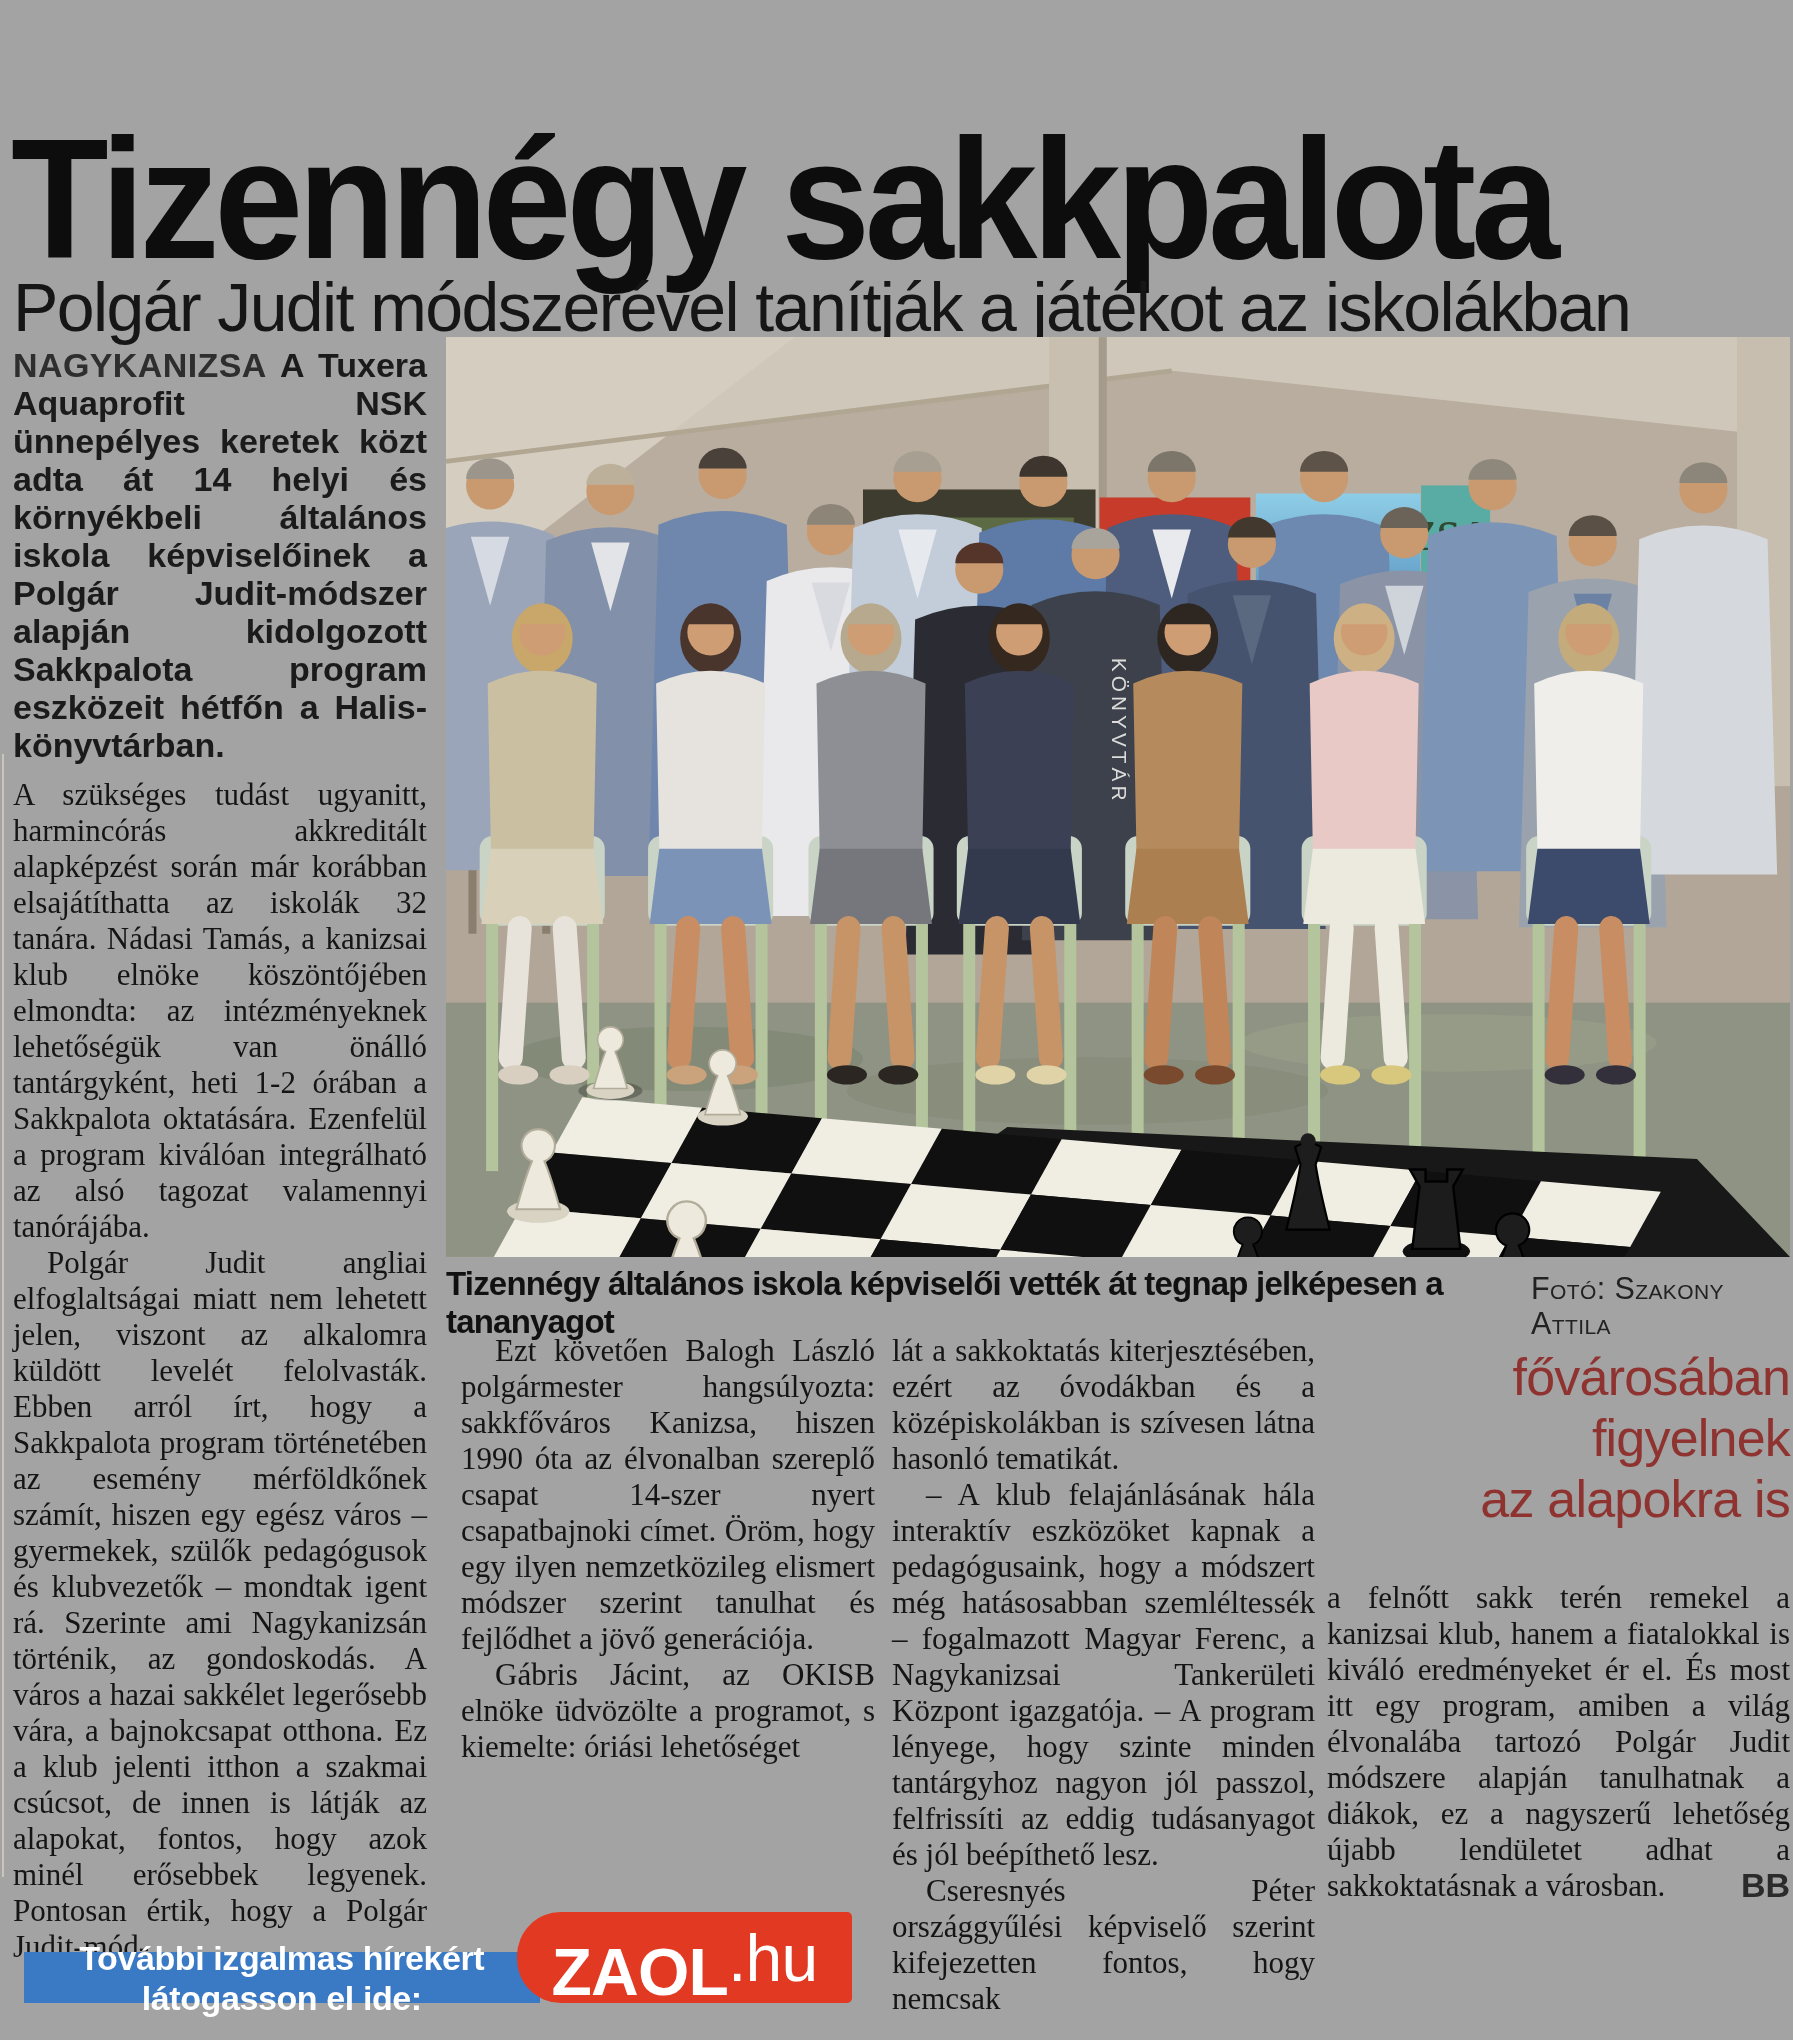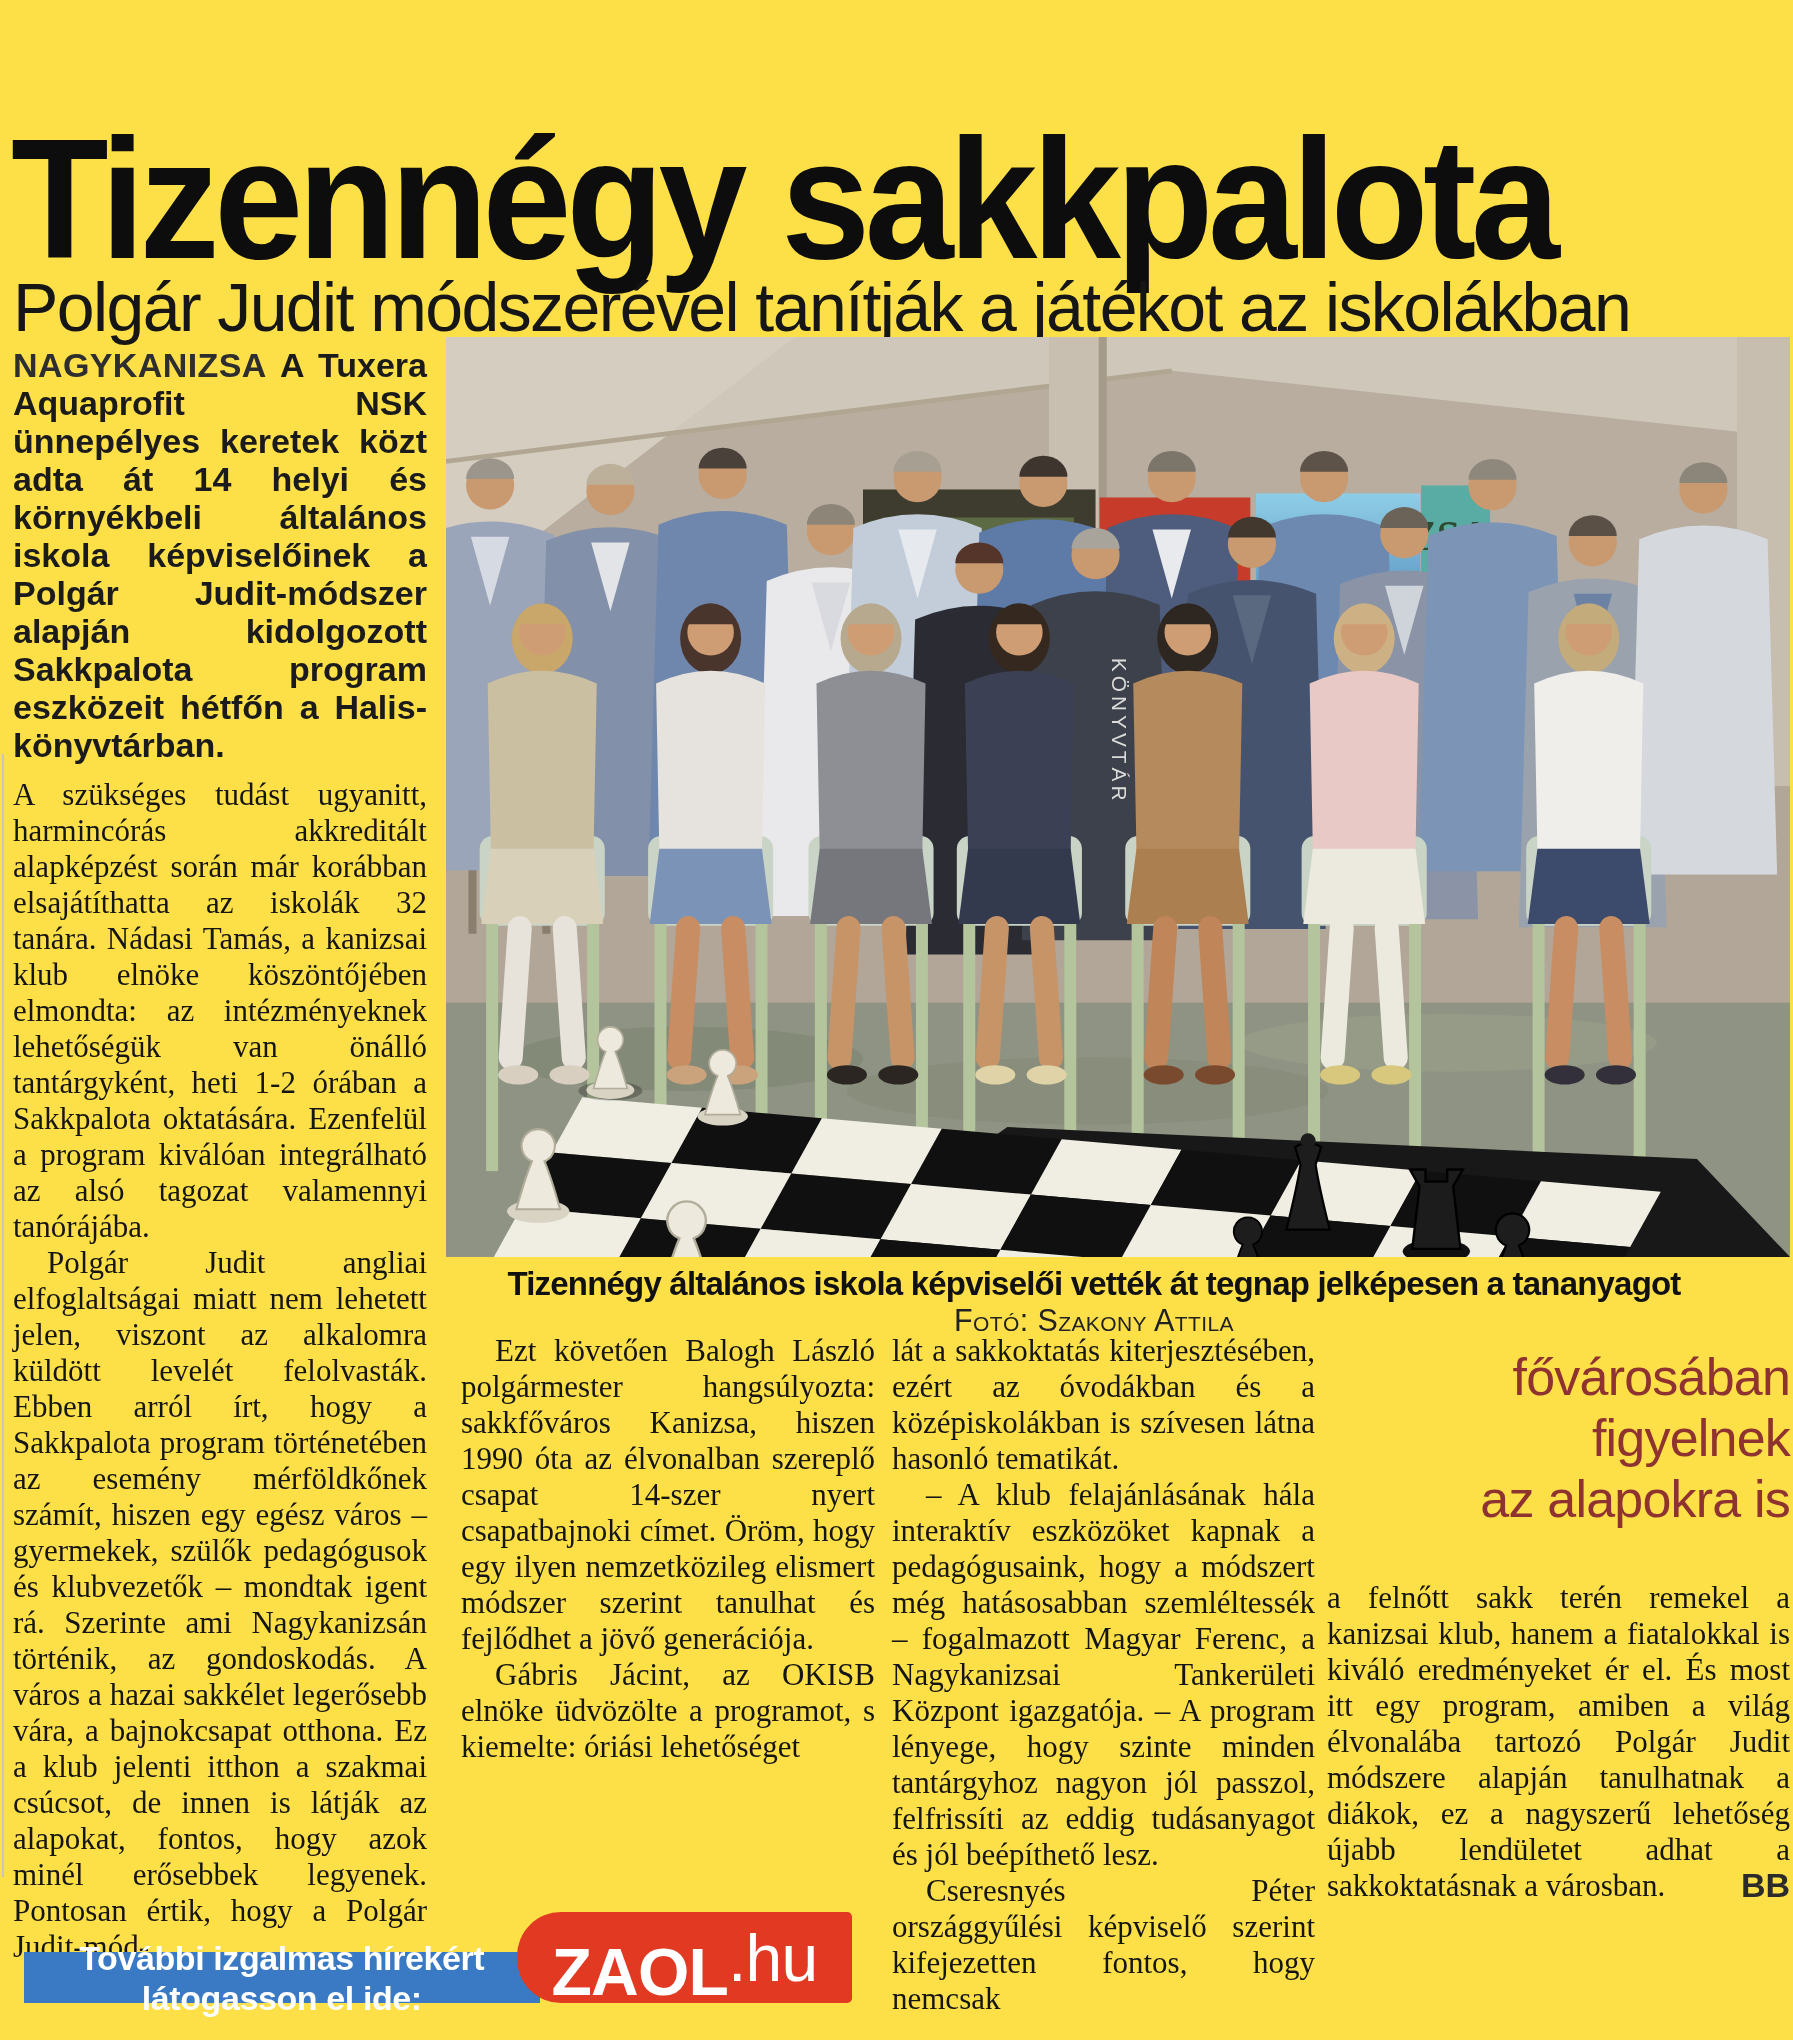--- a/index.html
+++ b/index.html
@@ -1,19 +1,19 @@
 <!DOCTYPE html>
 <html lang="hu" style="font-size:13px"><head>
 <meta charset="utf-8">
 <style>
   html,body{margin:0;padding:0;background:#e8e6e0;}
   .page{
     position:relative;
     width:1793px;height:2040px;
-    background:#fde047;
+    background:#a3a3a3;
     overflow:hidden;
     font-family:"Liberation Serif","DejaVu Serif",serif;
     color:#141414;
   }
   .scan-edge{position:absolute;left:1.6px;top:754px;width:2.4px;height:1123px;background:#c9c5be;}
   
   .headline{
     position:absolute;left:11.2px;top:-13px;width:1773px;
     font-family:"Liberation Sans","DejaVu Sans",sans-serif;
     font-weight:700;font-size:170px;letter-spacing:-5.6px;
@@ -47,22 +47,22 @@
     text-align:right;margin:14.4px 0 50px 0;
   }
   .author{
     font-family:"Liberation Sans","DejaVu Sans",sans-serif;
     font-weight:700;font-size:34px;text-align:right;margin-top:-37px;color:#2b2b2b;
   }
   
   .photo{position:absolute;left:446px;top:337px;width:1344px;height:920px;background:#b7ac9d;}
   .photo svg{display:block;}
   .caption-row{
-    position:absolute;left:422px;top:1265px;width:1344px;
-    display:flex;justify-content:space-between;align-items:center;flex-direction:column;
+    position:absolute;left:446px;top:1265px;width:1344px;
+    display:flex;justify-content:space-between;align-items:flex-end;
   }
   .caption{
     font-family:"Liberation Sans","DejaVu Sans",sans-serif;
     font-weight:700;font-size:33px;letter-spacing:-0.8px;color:#111;
   }
   .credit{
     font-family:"Liberation Sans","DejaVu Sans",sans-serif;
     font-variant:small-caps;font-size:30.5px;color:#222;letter-spacing:0.4px;
   }
   

